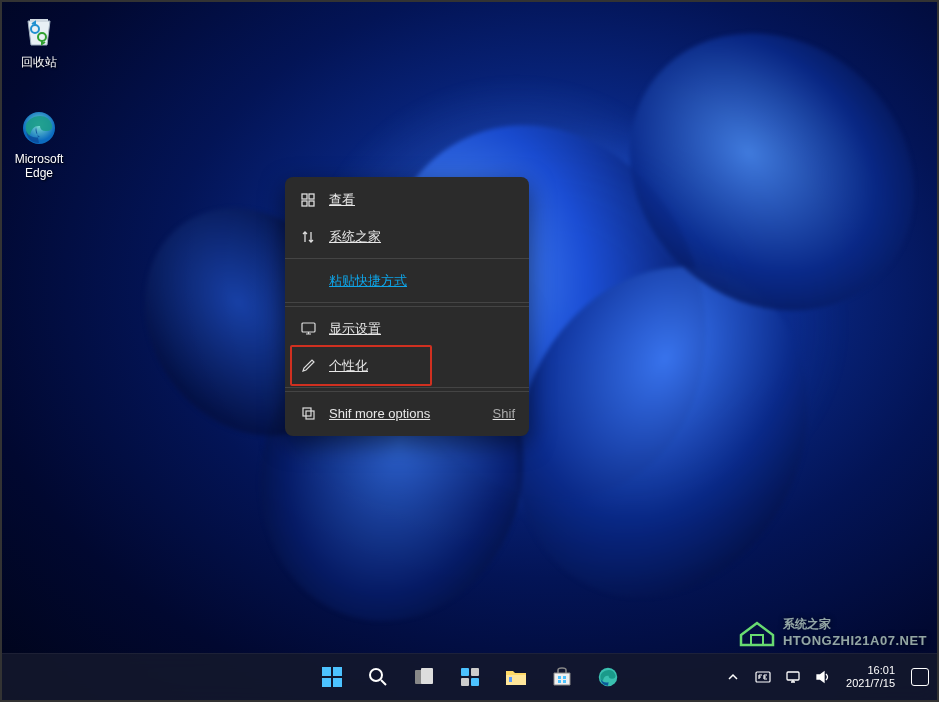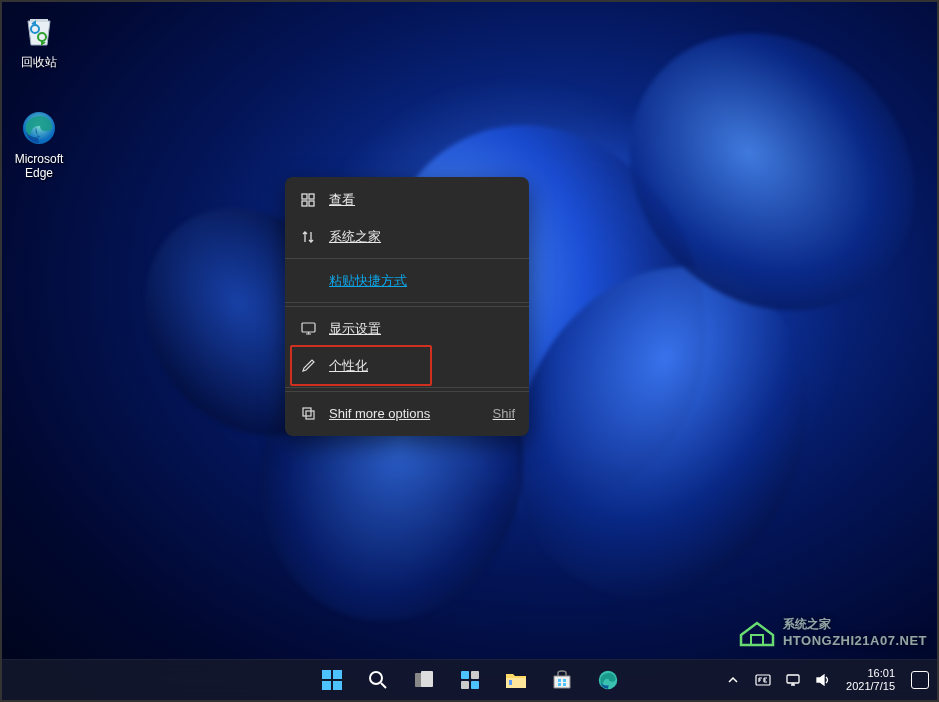--- a/index.html
+++ b/index.html
@@ -45,21 +45,21 @@
     .menu-item.disabled { color: #0ea5e9; cursor: default; }
     .menu-item .ico { width: 18px; height: 18px; margin-right: 12px; display: flex; align-items: center; justify-content: center; flex-shrink:0; }
     .menu-item .shortcut { margin-left: auto; color: #aaa; font-size: 13px; }
     .menu-sep { height: 1px; background: #444; margin: 3px 0; }
     .highlight-box {
       border: 2px solid #d03020; border-radius: 2px; position: absolute; left: 5px; right: 97px;
       top: -2px; bottom: -2px; pointer-events: none;
     }
 
     .taskbar {
-      position: absolute; left: 0; right: 0; bottom: 0; height: 41px;
+      position: absolute; left: 0; right: 0; bottom: 0; height: 47px;
       background: rgba(20,25,45,0.85); backdrop-filter: blur(10px);
       display: flex; align-items: center; justify-content: center;
       border-top: 1px solid rgba(255,255,255,0.05);
     }
     .taskbar-center { display: flex; gap: 6px; align-items: center; }
     .tb-item { width: 40px; height: 40px; display: flex; align-items: center; justify-content: center; border-radius: 4px; cursor: pointer; }
     .system-tray {
       position: absolute; right: 8px; display: flex; align-items: center; gap: 8px;
       color: #fff; font-size: 11px;
     }

